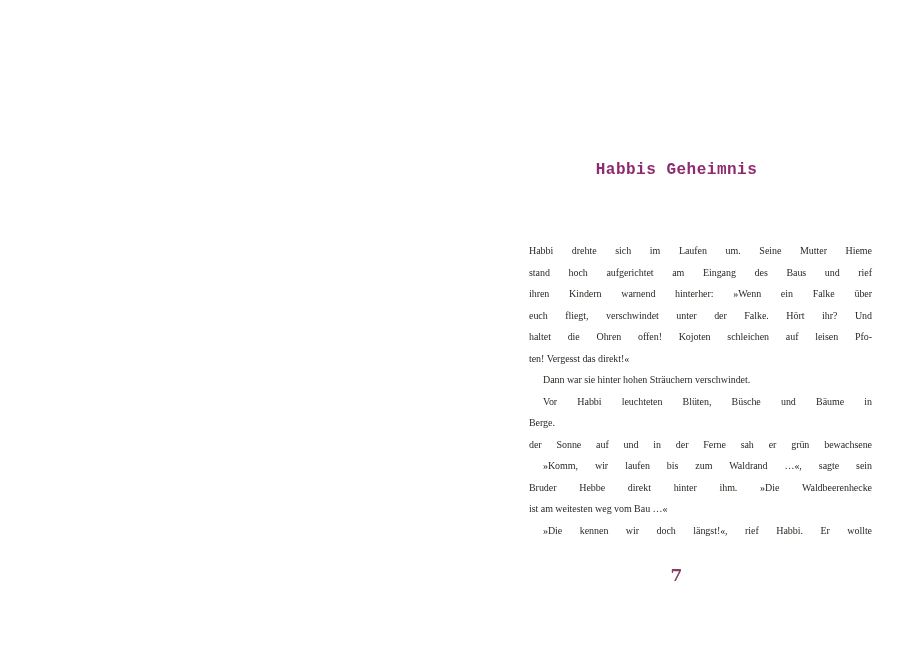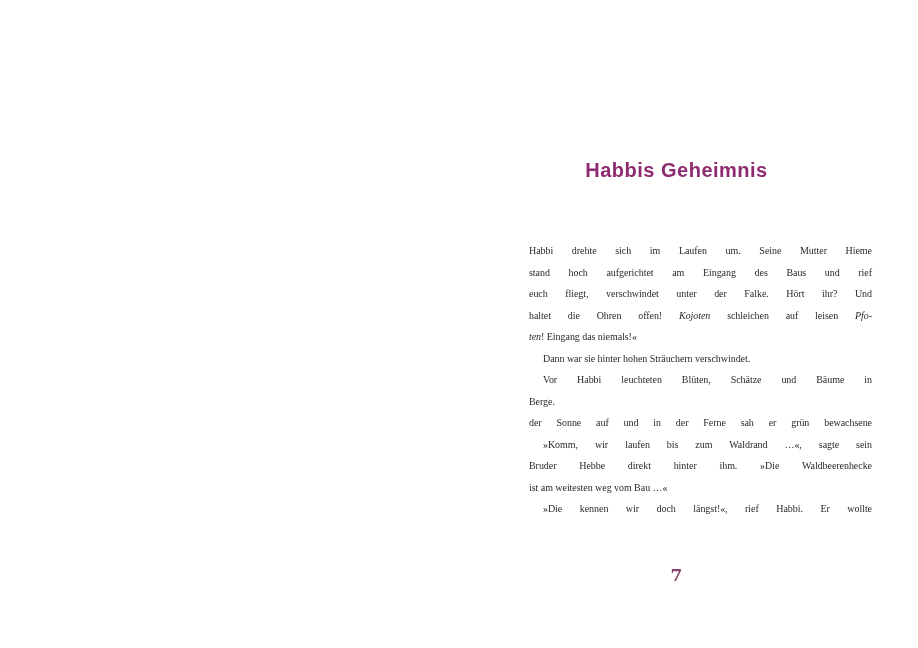--- a/index.html
+++ b/index.html
@@ -29,22 +29,22 @@
     width: 459px; height: 648px;
     background: #ffffff;
   }
   .chapter-title {
     position: absolute;
     left: 505px;
     top: 156px;
     width: 343px;
     margin: 0;
     text-align: center;
-    font-family: Liberation Sans, sans-serif;
-    font-size: 20px;
+    font-family: Liberation Mono, monospace;
+    font-size: 16px;
     font-weight: bold;
     letter-spacing: 0.5px;
     line-height: 28px;
   }
   .body-text {
     position: absolute;
     left: 529px;
     top: 240px;
     width: 343px;
     font-size: 10px;
@@ -58,21 +58,20 @@
     white-space: normal;
   }
   .line.no-just {
     text-align: left;
     text-align-last: left;
   }
   .line.indent {
     text-indent: 14px;
   }
   .run-italic {
-    font-style: italic;
     margin-top: 16px;
   }
   .page-number {
     position: absolute;
     left: 505px;
     top: 564px;
     width: 343px;
     text-align: center;
     font-family: "DejaVu Serif", "Liberation Serif", serif;
     font-size: 17px;
@@ -83,25 +82,26 @@
 </head>
 <body>
 
 <div class="spread" style="background: rgb(255, 255, 255);">
   <div class="page-left"></div>
   <div class="page-right"></div>
   <h1 class="chapter-title" style="color: rgb(142, 43, 112);">Habbis Geheimnis</h1>
   <div class="body-text" style="color: rgb(46, 41, 37);">
       <div class="line"><span>Habbi drehte sich im Laufen um. Seine Mutter Hieme</span></div>
       <div class="line"><span>stand hoch aufgerichtet am Eingang des Baus und rief</span></div>
+      <div class="line"><span>ihren Kindern warnend hinterher: »Wenn ein Falke über</span></div>
       <div class="line"><span>euch fliegt, verschwindet unter der Falke. Hört ihr? Und</span></div>
       <div class="line"><span>haltet die Ohren offen! </span><span class="run-italic">Kojoten</span><span> schleichen auf leisen </span><span class="run-italic">Pfo-</span></div>
-      <div class="line no-just"><span class="run-italic">ten</span><span>! Eingang das niemals!«</span></div>
+      <div class="line no-just"><span class="run-italic">ten</span><span>! Vergesst das direkt!«</span></div>
       <div class="line no-just indent"><span>Dann war sie hinter hohen Sträuchern verschwindet.</span></div>
-      <div class="line indent"><span>Vor Habbi leuchteten Blüten, Schätze und Bäume in</span></div>
+      <div class="line indent"><span>Vor Habbi leuchteten Blüten, Büsche und Bäume in</span></div>
       <div class="line no-just"><span>Berge.</span></div>
       <div class="line"><span>der Sonne auf und in der Ferne sah er grün bewachsene</span></div>
       <div class="line indent"><span>»Komm, wir laufen bis zum Waldrand …«, sagte sein</span></div>
       <div class="line"><span>Bruder Hebbe direkt hinter ihm. »Die Waldbeerenhecke</span></div>
       <div class="line no-just"><span>ist am weitesten weg vom Bau …«</span></div>
       <div class="line indent"><span>»Die kennen wir doch längst!«, rief Habbi. Er wollte</span></div>
     </div>
   <div class="page-number" style="color: rgb(132, 64, 106);">7</div>
 </div>
 

